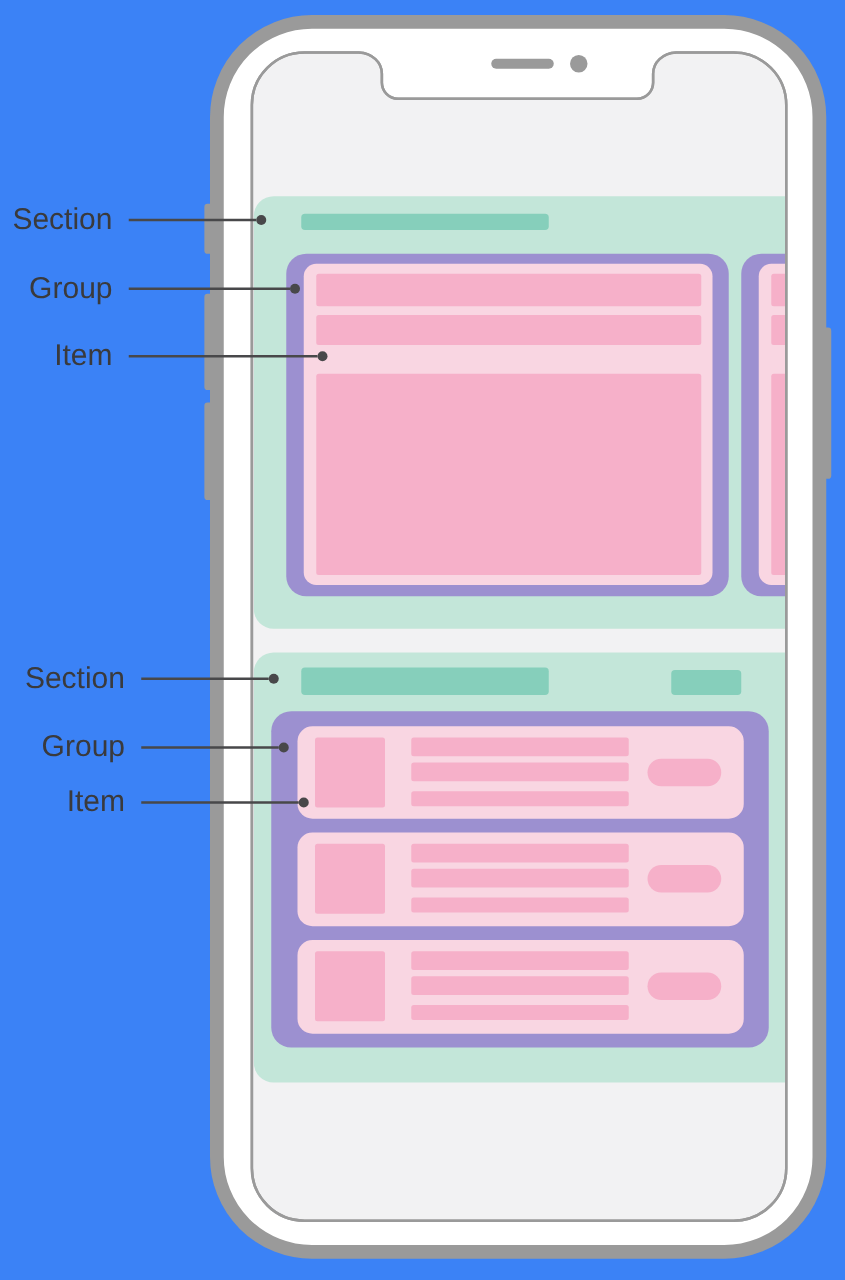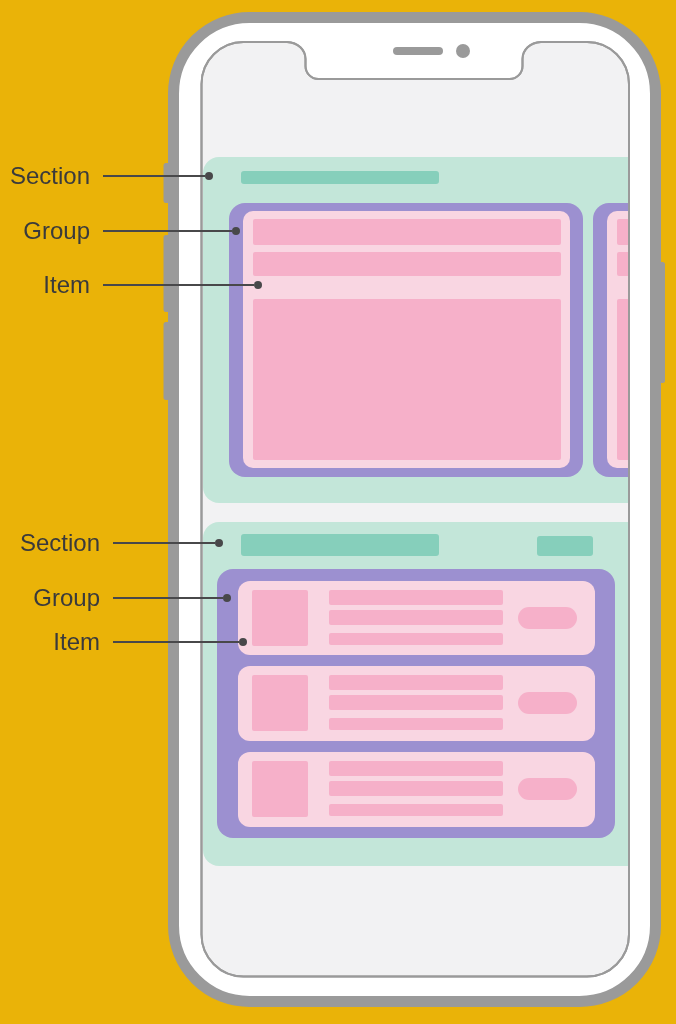--- a/index.html
+++ b/index.html
@@ -1,17 +1,17 @@
 <!DOCTYPE html>
 <html style="--section-bg: #c3e6d9; --section-title-bg: #86cfbb; --group-bg: #9c90d0; --item-bg: #f9d6e2; --item-accent: #f6b0c9; --phone-frame: #9a9a9a; --screen-bg: #f2f2f3; --bezel-bg: #ffffff; --callout-line: #48484a; --label-text: #3a3a3c;"><head>
 <meta charset="utf-8">
 <style>
   html,body { margin:0; padding:0; background:#ffffff; }
   #stage {
-    position:relative; width:676px; height:1024px; background:#eab308;
+    position:relative; width:676px; height:1024px; background:#3b82f6;
     font-family:"Liberation Sans", sans-serif; overflow:hidden;
   }
   svg { position:absolute; left:0; top:0; }
   .phone-body   { fill:var(--bezel-bg); stroke:var(--phone-frame); stroke-width:11; }
   .screen-fill  { fill:var(--screen-bg); stroke:var(--phone-frame); stroke-width:2; }
   .screen-line  { fill:none; stroke:var(--phone-frame); stroke-width:2; }
   .frame-fill   { fill:var(--phone-frame); }
 
   #screen-clip {
     position:absolute; left:203px; top:43px; width:425px; height:932px;

